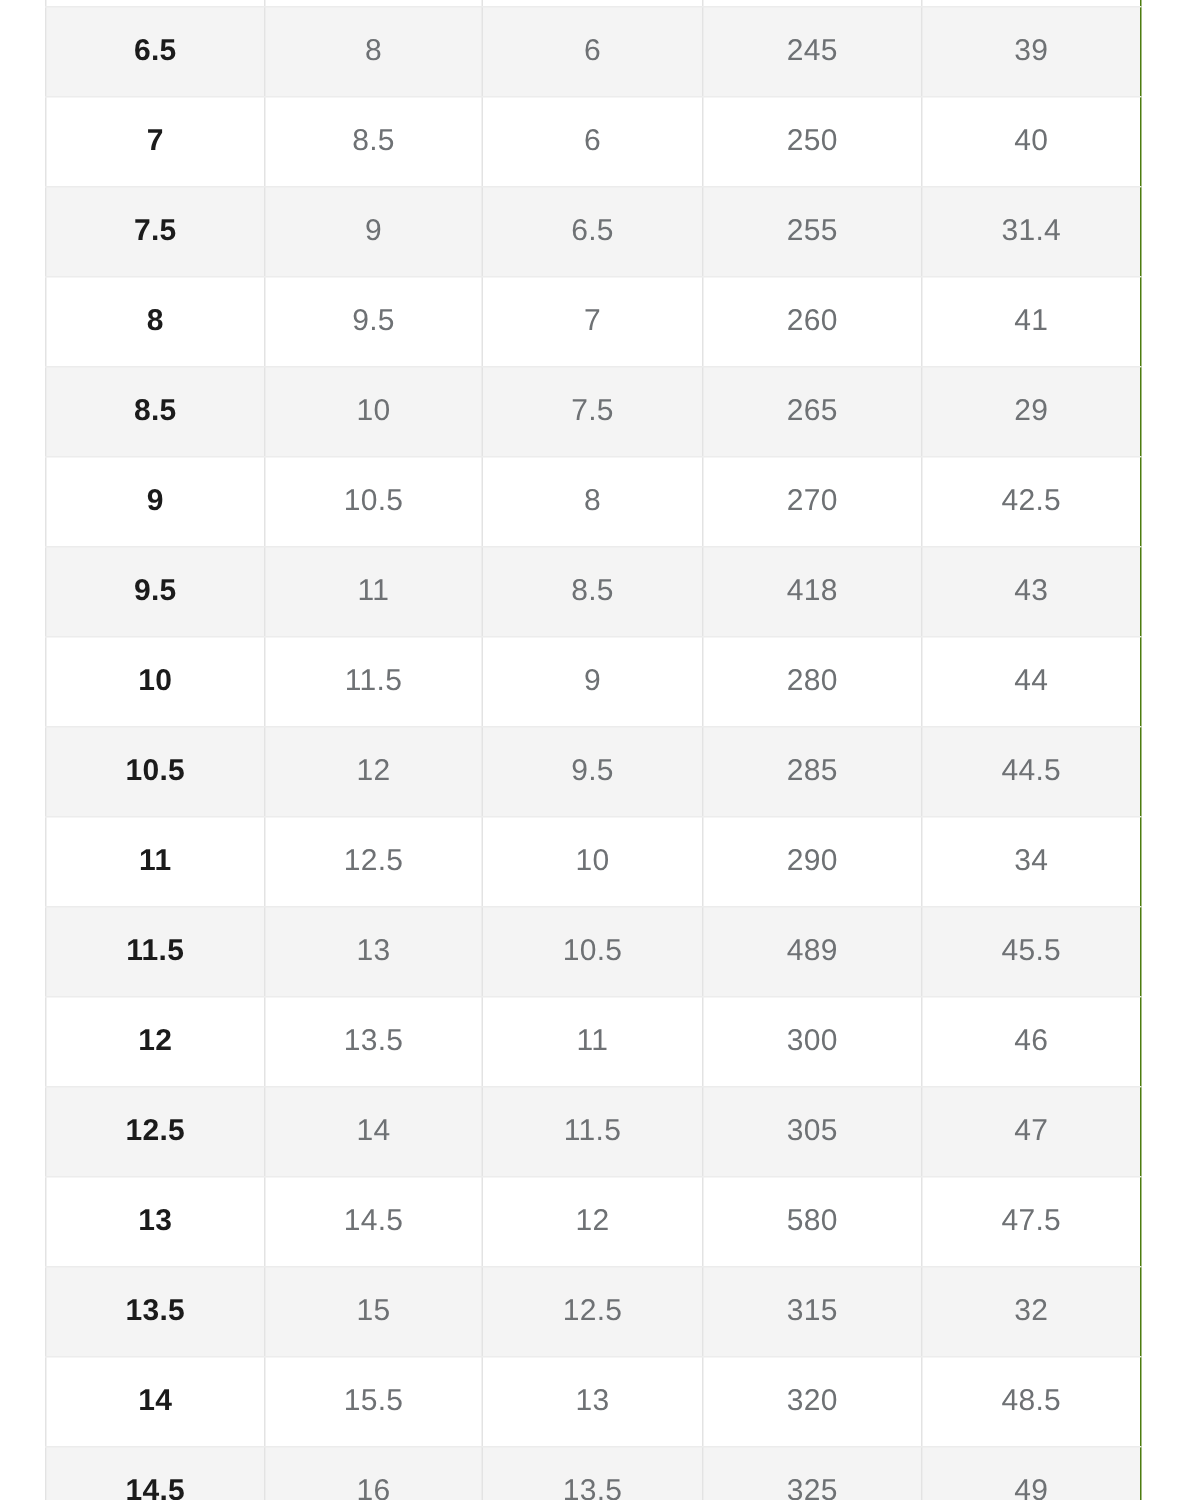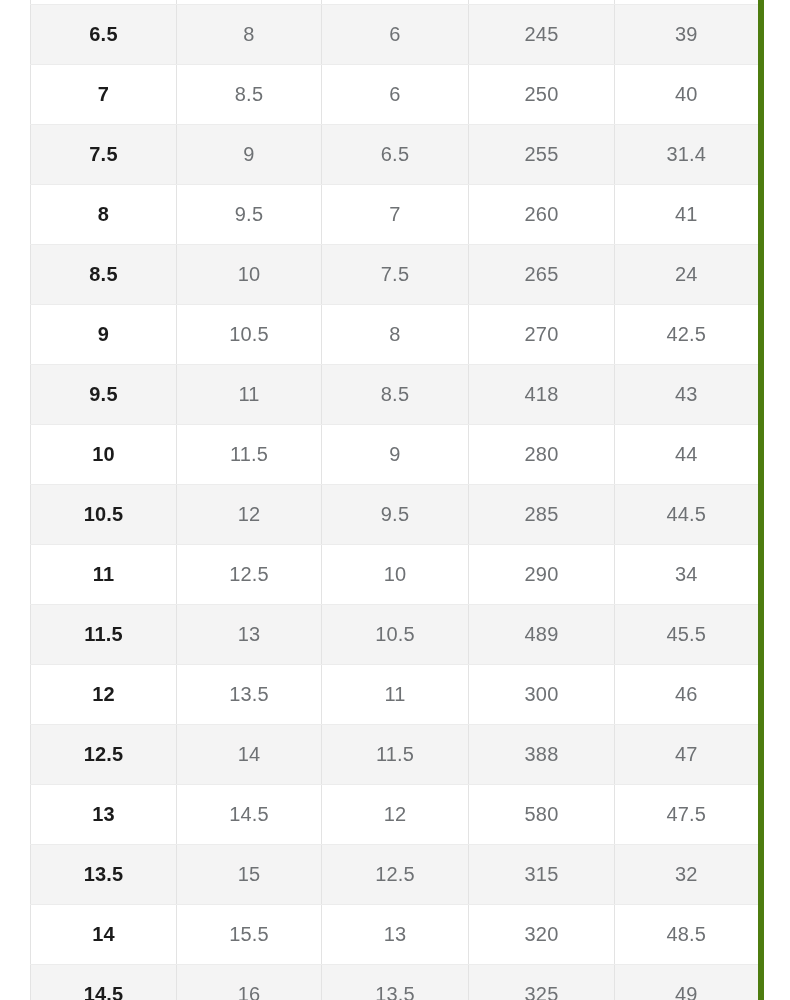--- a/index.html
+++ b/index.html
@@ -59,21 +59,21 @@
     letter-spacing: 0.2px;
   }
 
   table.size-table td.col-first {
     color: #1b1b1b;
     font-weight: 700;
     border-left: 1px solid #e3e3e3;
   }
 
   table.size-table td.col-last {
-    border-right: 6px solid #4d7c0f;
+    border-right: 1px solid #4d7c0f;
   }
 
   table.size-table tr.stripe td {
     background: #f4f4f4;
   }
 
   table.size-table tr.plain td {
     background: #ffffff;
   }
 </style>
@@ -124,21 +124,21 @@
             <td class="">9.5</td>
             <td class="">7</td>
             <td class="">260</td>
             <td class="col-last">41</td>
           </tr>
           <tr class="stripe">
             <td class="col-first">8.5</td>
             <td class="">10</td>
             <td class="">7.5</td>
             <td class="">265</td>
-            <td class="col-last">24</td>
+            <td class="col-last">29</td>
           </tr>
           <tr class="plain">
             <td class="col-first">9</td>
             <td class="">10.5</td>
             <td class="">8</td>
             <td class="">270</td>
             <td class="col-last">42.5</td>
           </tr>
           <tr class="stripe">
             <td class="col-first">9.5</td>
@@ -179,21 +179,21 @@
             <td class="col-first">12</td>
             <td class="">13.5</td>
             <td class="">11</td>
             <td class="">300</td>
             <td class="col-last">46</td>
           </tr>
           <tr class="stripe">
             <td class="col-first">12.5</td>
             <td class="">14</td>
             <td class="">11.5</td>
-            <td class="">388</td>
+            <td class="">305</td>
             <td class="col-last">47</td>
           </tr>
           <tr class="plain">
             <td class="col-first">13</td>
             <td class="">14.5</td>
             <td class="">12</td>
             <td class="">580</td>
             <td class="col-last">47.5</td>
           </tr>
           <tr class="stripe">

